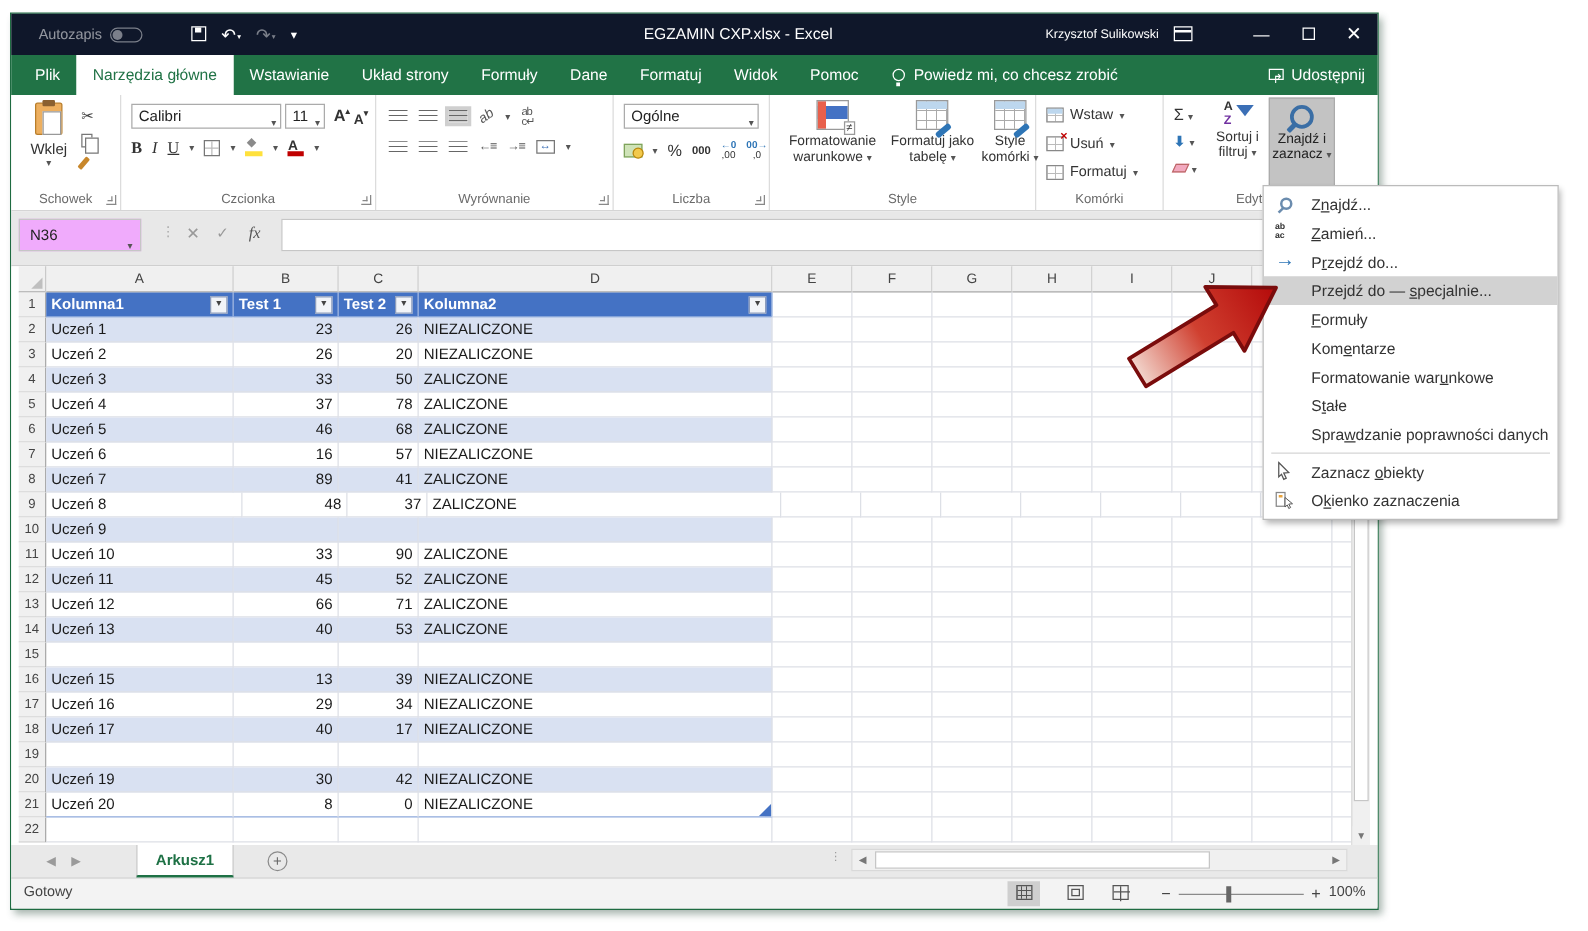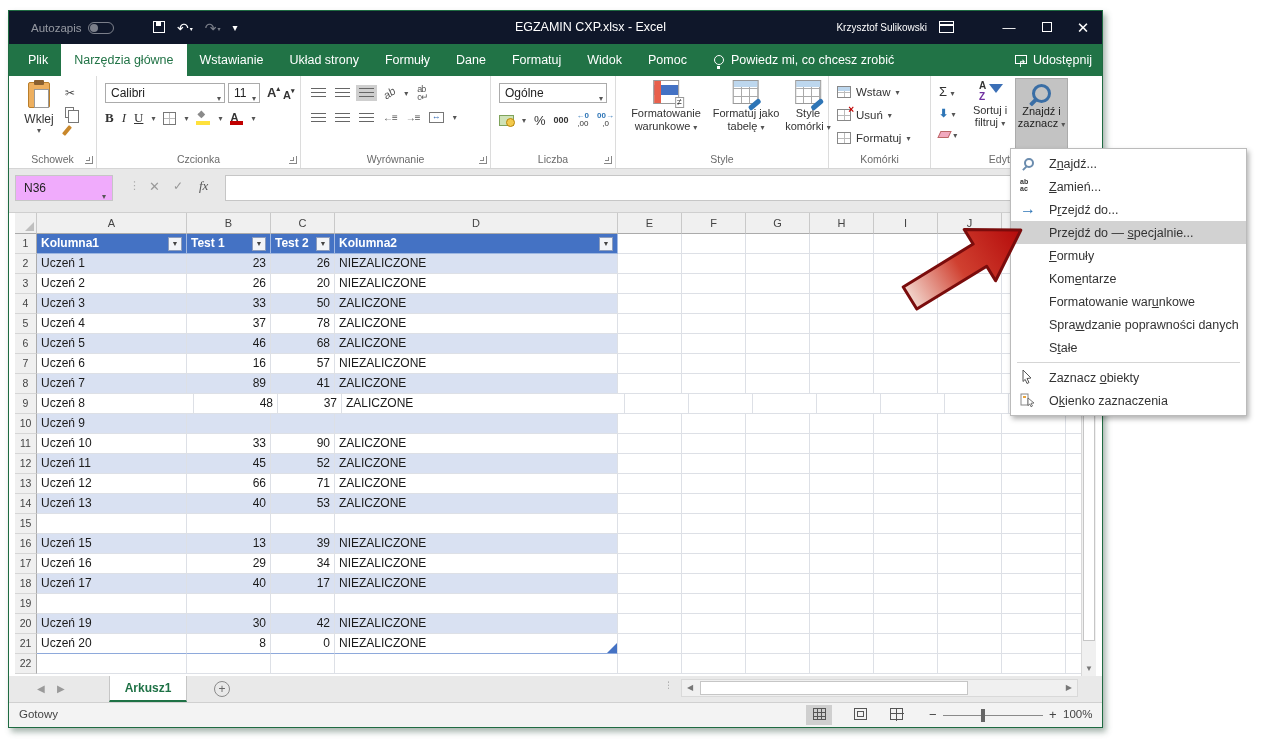--- a/index.html
+++ b/index.html
@@ -801,24 +801,24 @@
     <div class="mitem">
       <span><u>F</u>ormuły</span>
     </div>
     <div class="mitem">
       <span>Kom<u>e</u>ntarze</span>
     </div>
     <div class="mitem">
       <span>Formatowanie war<u>u</u>nkowe</span>
     </div>
     <div class="mitem">
+      <span>S<u>t</u>ałe</span>
+    </div>
+    <div class="mitem">
       <span>Spra<u>w</u>dzanie poprawności danych</span>
-    </div>
-    <div class="mitem">
-      <span>S<u>t</u>ałe</span>
     </div>
     <div class="msep"></div>
     <div class="mitem">
       <span class="mic"><svg width="14" height="16">
           <path d="M3 1 L11 9 L7 9.5 L9 13.5 L7 14.5 L5.2 10.4 L3 12.5 Z" fill="#fff" stroke="#555" stroke-width="1"></path>
         </svg></span>
       <span>Zaznacz <u>o</u>biekty</span>
     </div>
     <div class="mitem">
       <span class="mic"><svg width="16" height="16">

